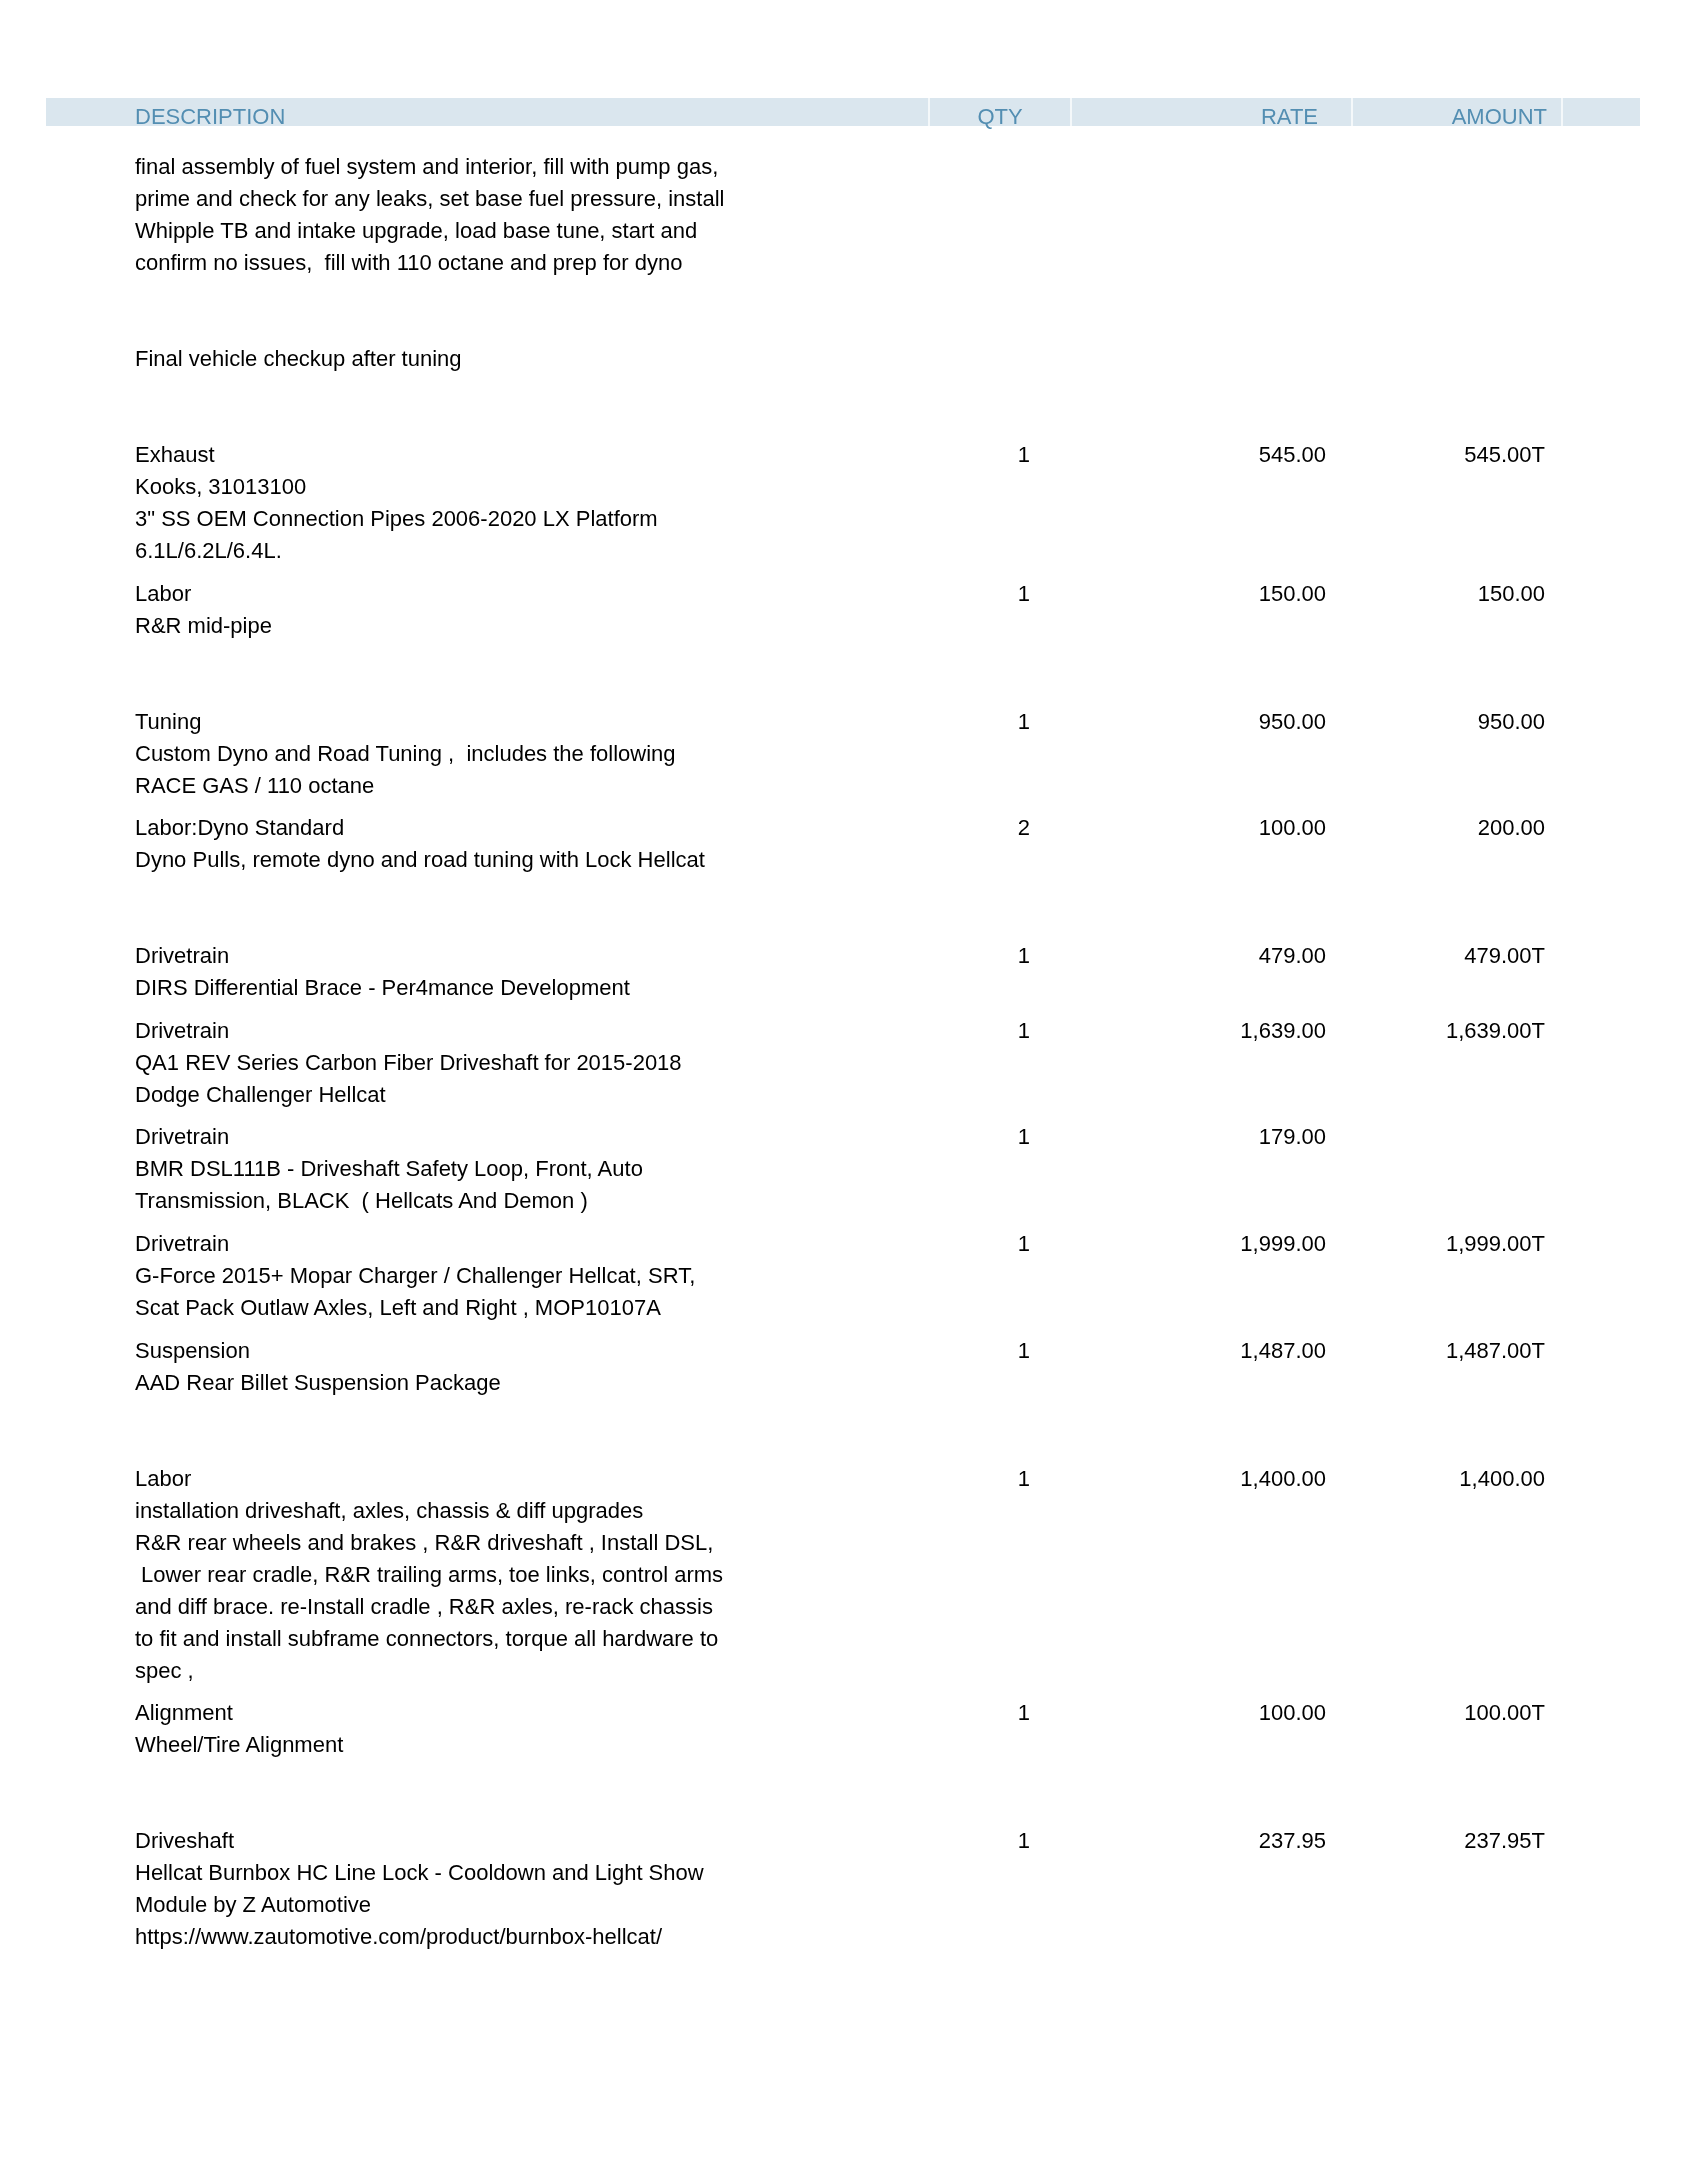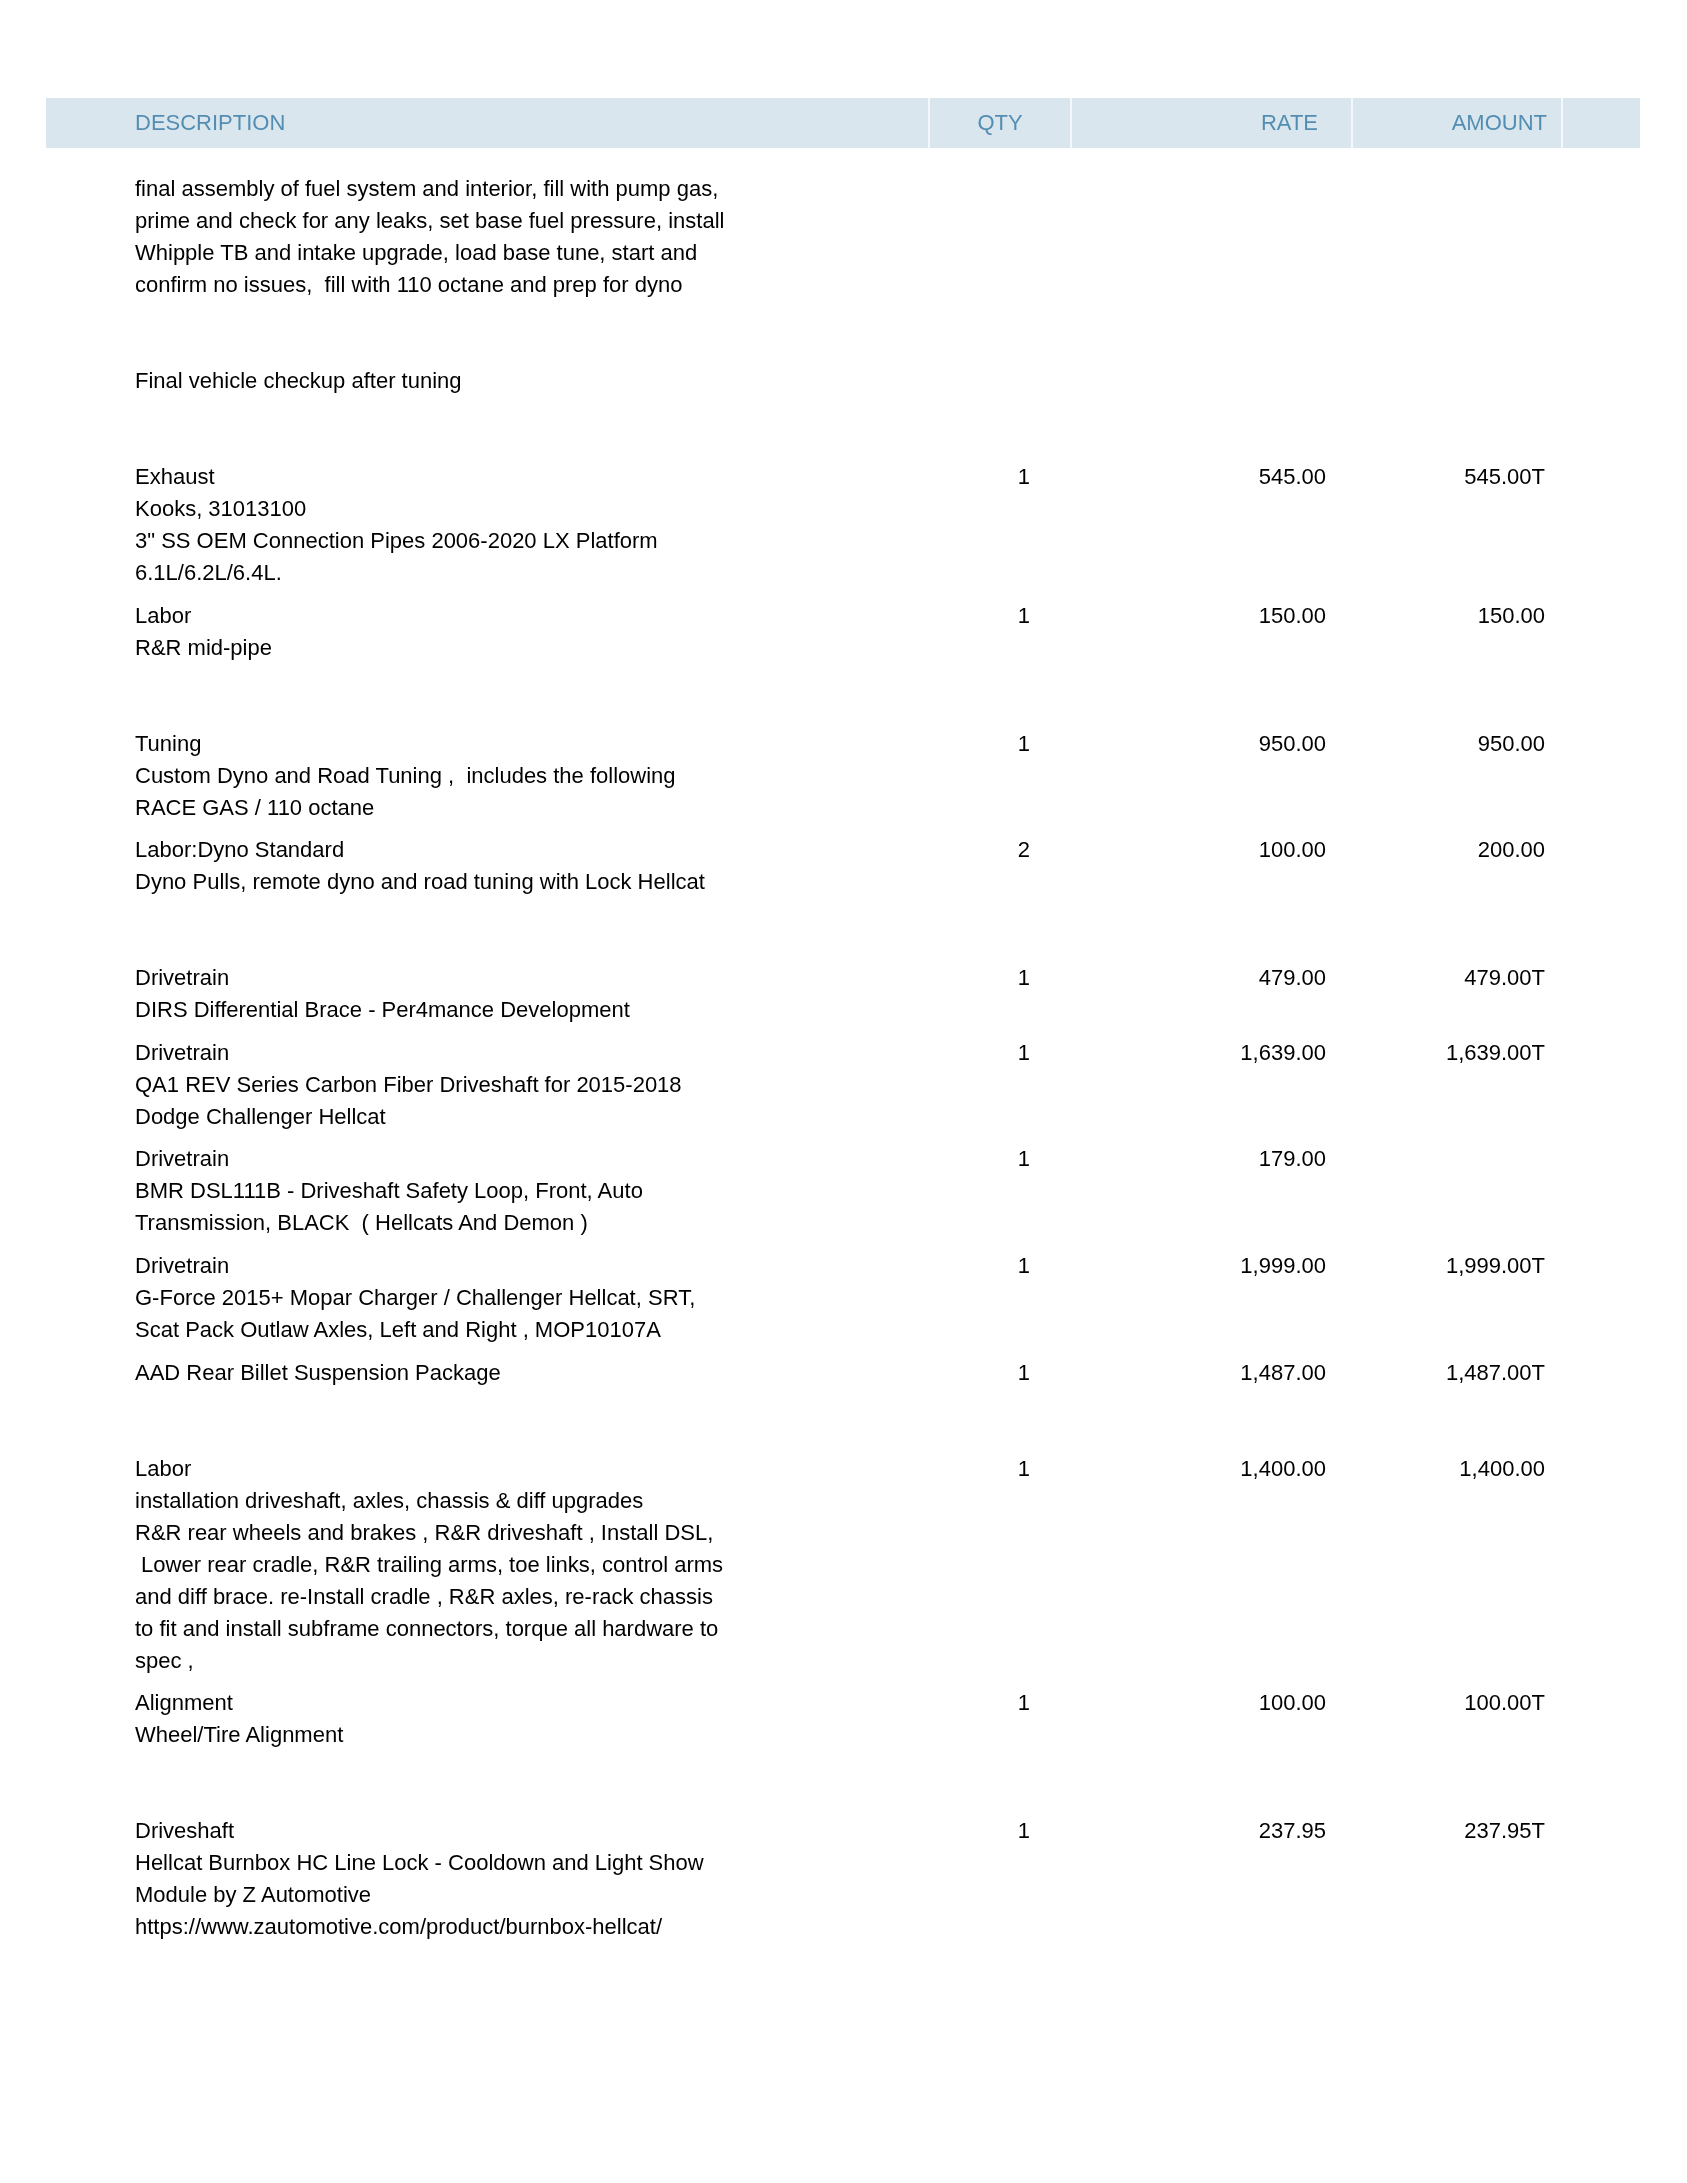--- a/index.html
+++ b/index.html
@@ -9,21 +9,21 @@
     --sep:rgba(255,255,255,.7);
   }
   *{margin:0;padding:0;box-sizing:border-box;}
   html,body{background:#ffffff;}
   body{
     width:1687px;height:2183px;position:relative;
     font-family:"Liberation Sans","DejaVu Sans",sans-serif;
     font-size:22px;line-height:32px;color:var(--body-text);
   }
   .band{
-    margin:98px 0 0 46px;width:1594px;height:50px;
+    margin:98px 0 0 46px;width:1594px;height:28px;
     background:var(--band-bg);
     display:grid;grid-template-columns:1fr 142px 281px 212px;
     padding-right:77px;
     color:var(--band-text);
     font-size:22px;line-height:38px;
   }
   .band .bcell{height:100%;display:flex;align-items:center;}
   .b-desc{padding-left:89px;justify-content:flex-start;}
   .b-qty{justify-content:center;border-left:2px solid var(--sep);}
   .b-rate{justify-content:flex-end;padding-right:33px;border-left:2px solid var(--sep);}
@@ -177,20 +177,21 @@
       <div class="desc-line">G-Force 2015+ Mopar Charger / Challenger Hellcat, SRT,</div>
           <div class="desc-line">Scat Pack Outlaw Axles, Left and Right , MOP10107A</div>
         </div>
     </div>
     <div class="cell-qty">1</div>
     <div class="cell-rate">1,999.00</div>
     <div class="cell-amount">1,999.00T</div>
   </div>
     <div class="row gap-normal">
     <div class="cell-desc">
+      <div class="item-name">Suspension</div>
       <div>
 
       <div class="desc-line">AAD Rear Billet Suspension Package</div>
         </div>
     </div>
     <div class="cell-qty">1</div>
     <div class="cell-rate">1,487.00</div>
     <div class="cell-amount">1,487.00T</div>
   </div>
     <div class="row gap-large">

